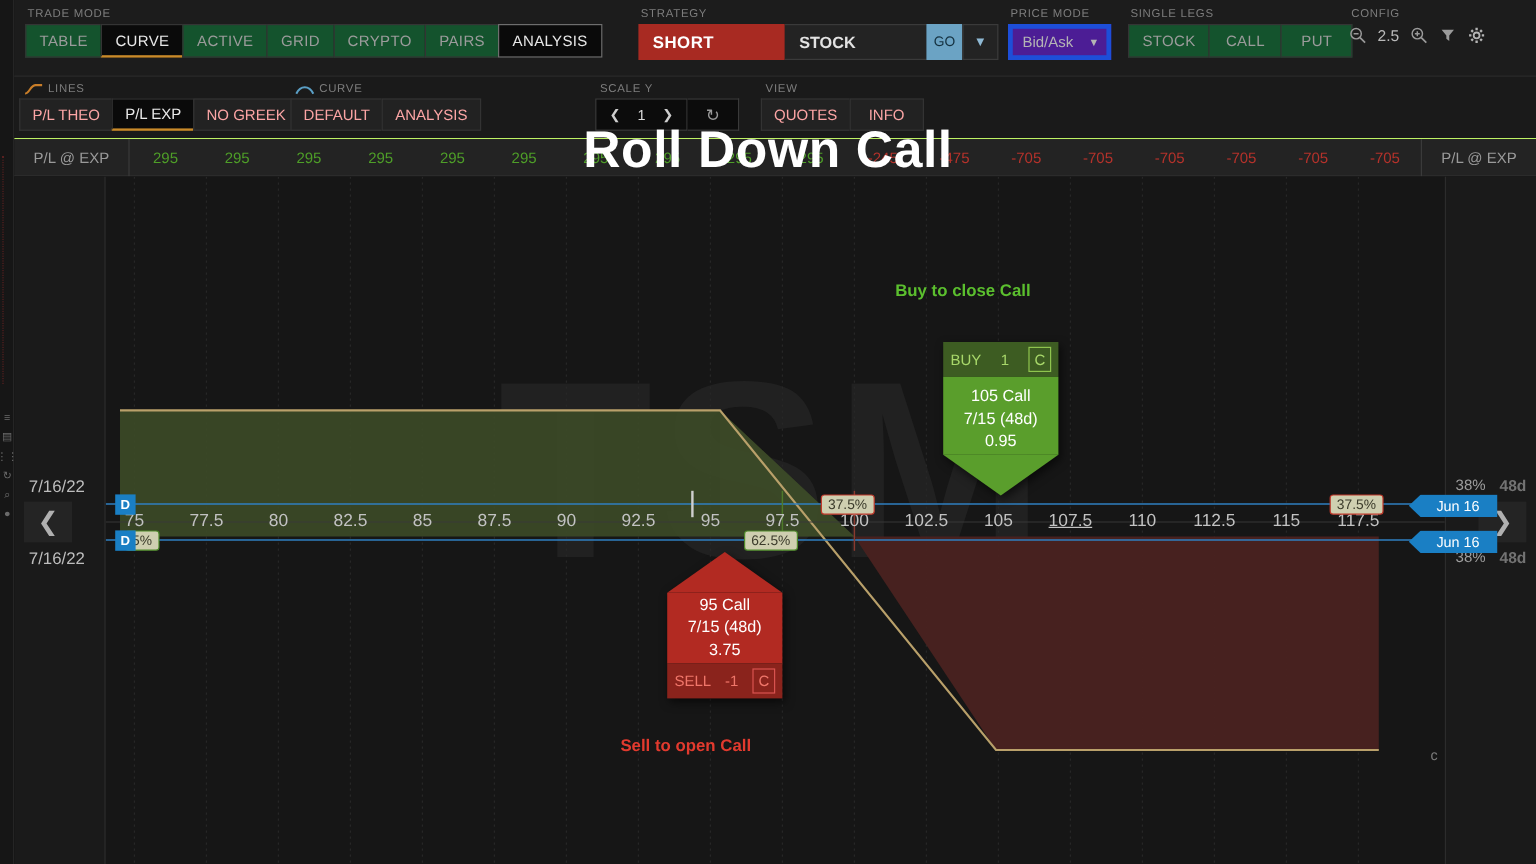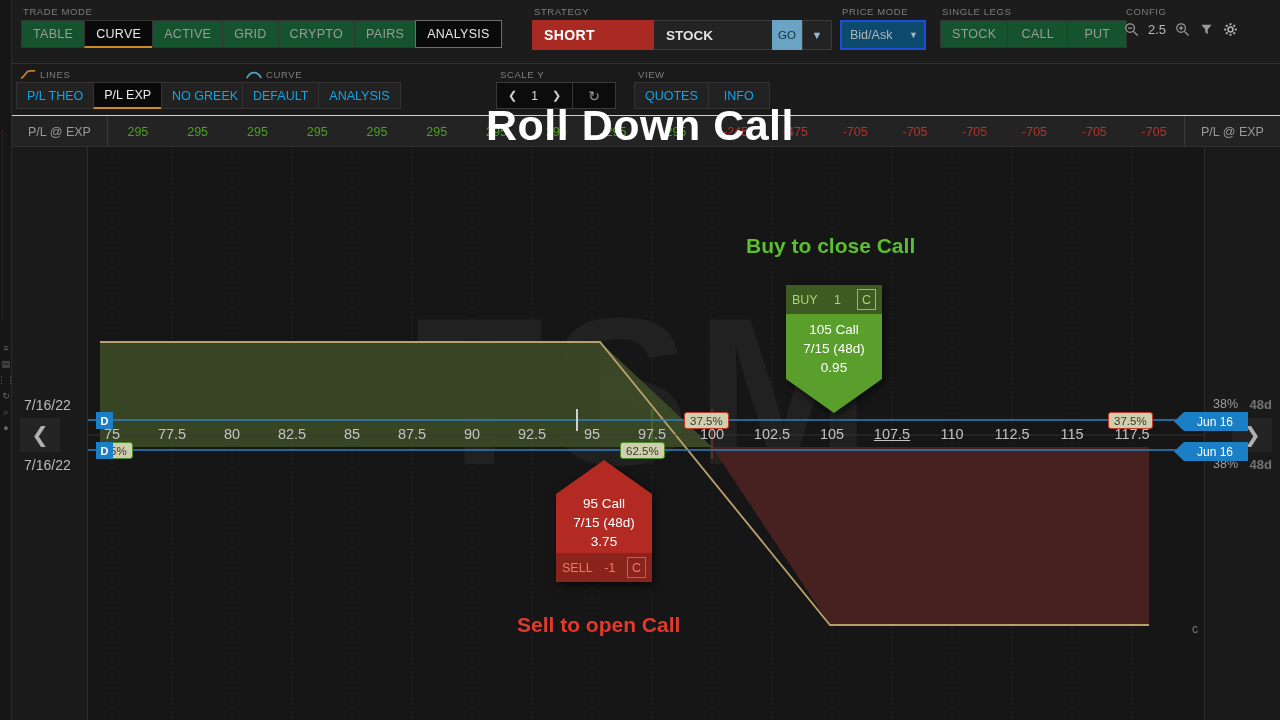--- a/index.html
+++ b/index.html
@@ -61,43 +61,43 @@
   .strat-go {
     width: 30px; background: #6ba3c4; color: #14303f; font-weight: normal;
     font-size: 11.5px; display: flex; align-items: center; justify-content: center;
   }
   .strat-drop {
     width: 30px; background: #232323; color: #8fb9d4; font-size: 11px;
     display: flex; align-items: center; justify-content: center;
     border: 1px solid #3a3a3a;
   }
   .selbox {
-    margin-top: 3px; height: 30px; width: 86px; background: #0c4a6e;
-    border: 2px solid #1d4ed8; color: #b4b4b4; font-size: 12.5px;
+    margin-top: 3px; height: 30px; width: 86px; background: #4c1d95;
+    border: 4px solid #1d4ed8; color: #b4b4b4; font-size: 12.5px;
     display: flex; align-items: center; padding: 0 6px 0 8px; justify-content: space-between;
   }
   .cfgrow { display: flex; align-items: center; margin-top: 5px; gap: 9px; padding-left: 4px; }
   .cfgico { color: #9a9a9a; font-size: 14px; display: flex; align-items: center; }
   .cfgval { color: #b9b9b9; font-size: 13px; }
 
   
   .toolbar2 {
     position: absolute; left: 12px; top: 64px; width: 1268px; height: 52px;
     background: #1a1a1a; border-bottom: 1px solid #bef264;
   }
   .g2 { position: absolute; top: 0; }
   .g2-label {
     font-size: 9.5px; color: #7d7d7d; letter-spacing: .6px;
     padding: 5px 0 0 4px; display: flex; align-items: center; gap: 4px;
     text-transform: uppercase;
   }
   .g2row { display: flex; margin-top: 2px; }
   .sbtn {
     height: 27px; padding: 0 10px; display: flex; align-items: center; justify-content: center;
-    font-size: 12.5px; color: #0ea5e9; background: #222; border: 1px solid #333;
+    font-size: 12.5px; color: #fca5a5; background: #222; border: 1px solid #333;
     border-right: none; white-space: nowrap;
   }
   .sbtn:last-child { border-right: 1px solid #333; }
   .sbtn.on { background: #0a0a0a; color: #eaeaea; border-bottom: 2px solid #c98a2a; }
   .sbtn.ondark { background: #0a0a0a; color: #eaeaea; }
   .stepper {
     height: 27px; margin-top: 2px; display: flex; align-items: center;
     background: #0c0c0c; border: 1px solid #3a3a3a; padding: 0 4px;
   }
   .stepper span { color: #cfcfcf; font-size: 11px; padding: 0 7px; }
@@ -191,21 +191,21 @@
     border-top: 34px solid #5a9e2c;
   }
   .marker.sell .mk-head { background: #8a231c; color: #f0766a; }
   .marker.sell .mk-badge { border: 1px solid #d9534f; color: #f0766a; }
   .marker.sell .mk-shape { background: #b22a22; }
   .marker.sell .mk-point {
     width: 0; height: 0; margin: 0 auto;
     border-left: 48px solid transparent; border-right: 48px solid transparent;
     border-bottom: 34px solid #b22a22;
   }
-  .anno { position: absolute; font-size: 21px; font-weight: bold; }
+  .anno { position: absolute; font-size: 14px; font-weight: bold; }
   .anno.buy { color: #5bbf2e; }
   .anno.sell { color: #e23a2e; }
 
   .title {
     position: absolute; left: 0; top: 101px; width: 1280px; text-align: center;
     font-size: 43px; font-weight: bold; color: #ffffff; letter-spacing: .5px;
   }
   .cursor-tick { position: absolute; width: 2px; height: 22px; background: #cfcfcf; }
   .edge-c { position: absolute; font-size: 12px; color: #7a7a7a; }
 </style>

